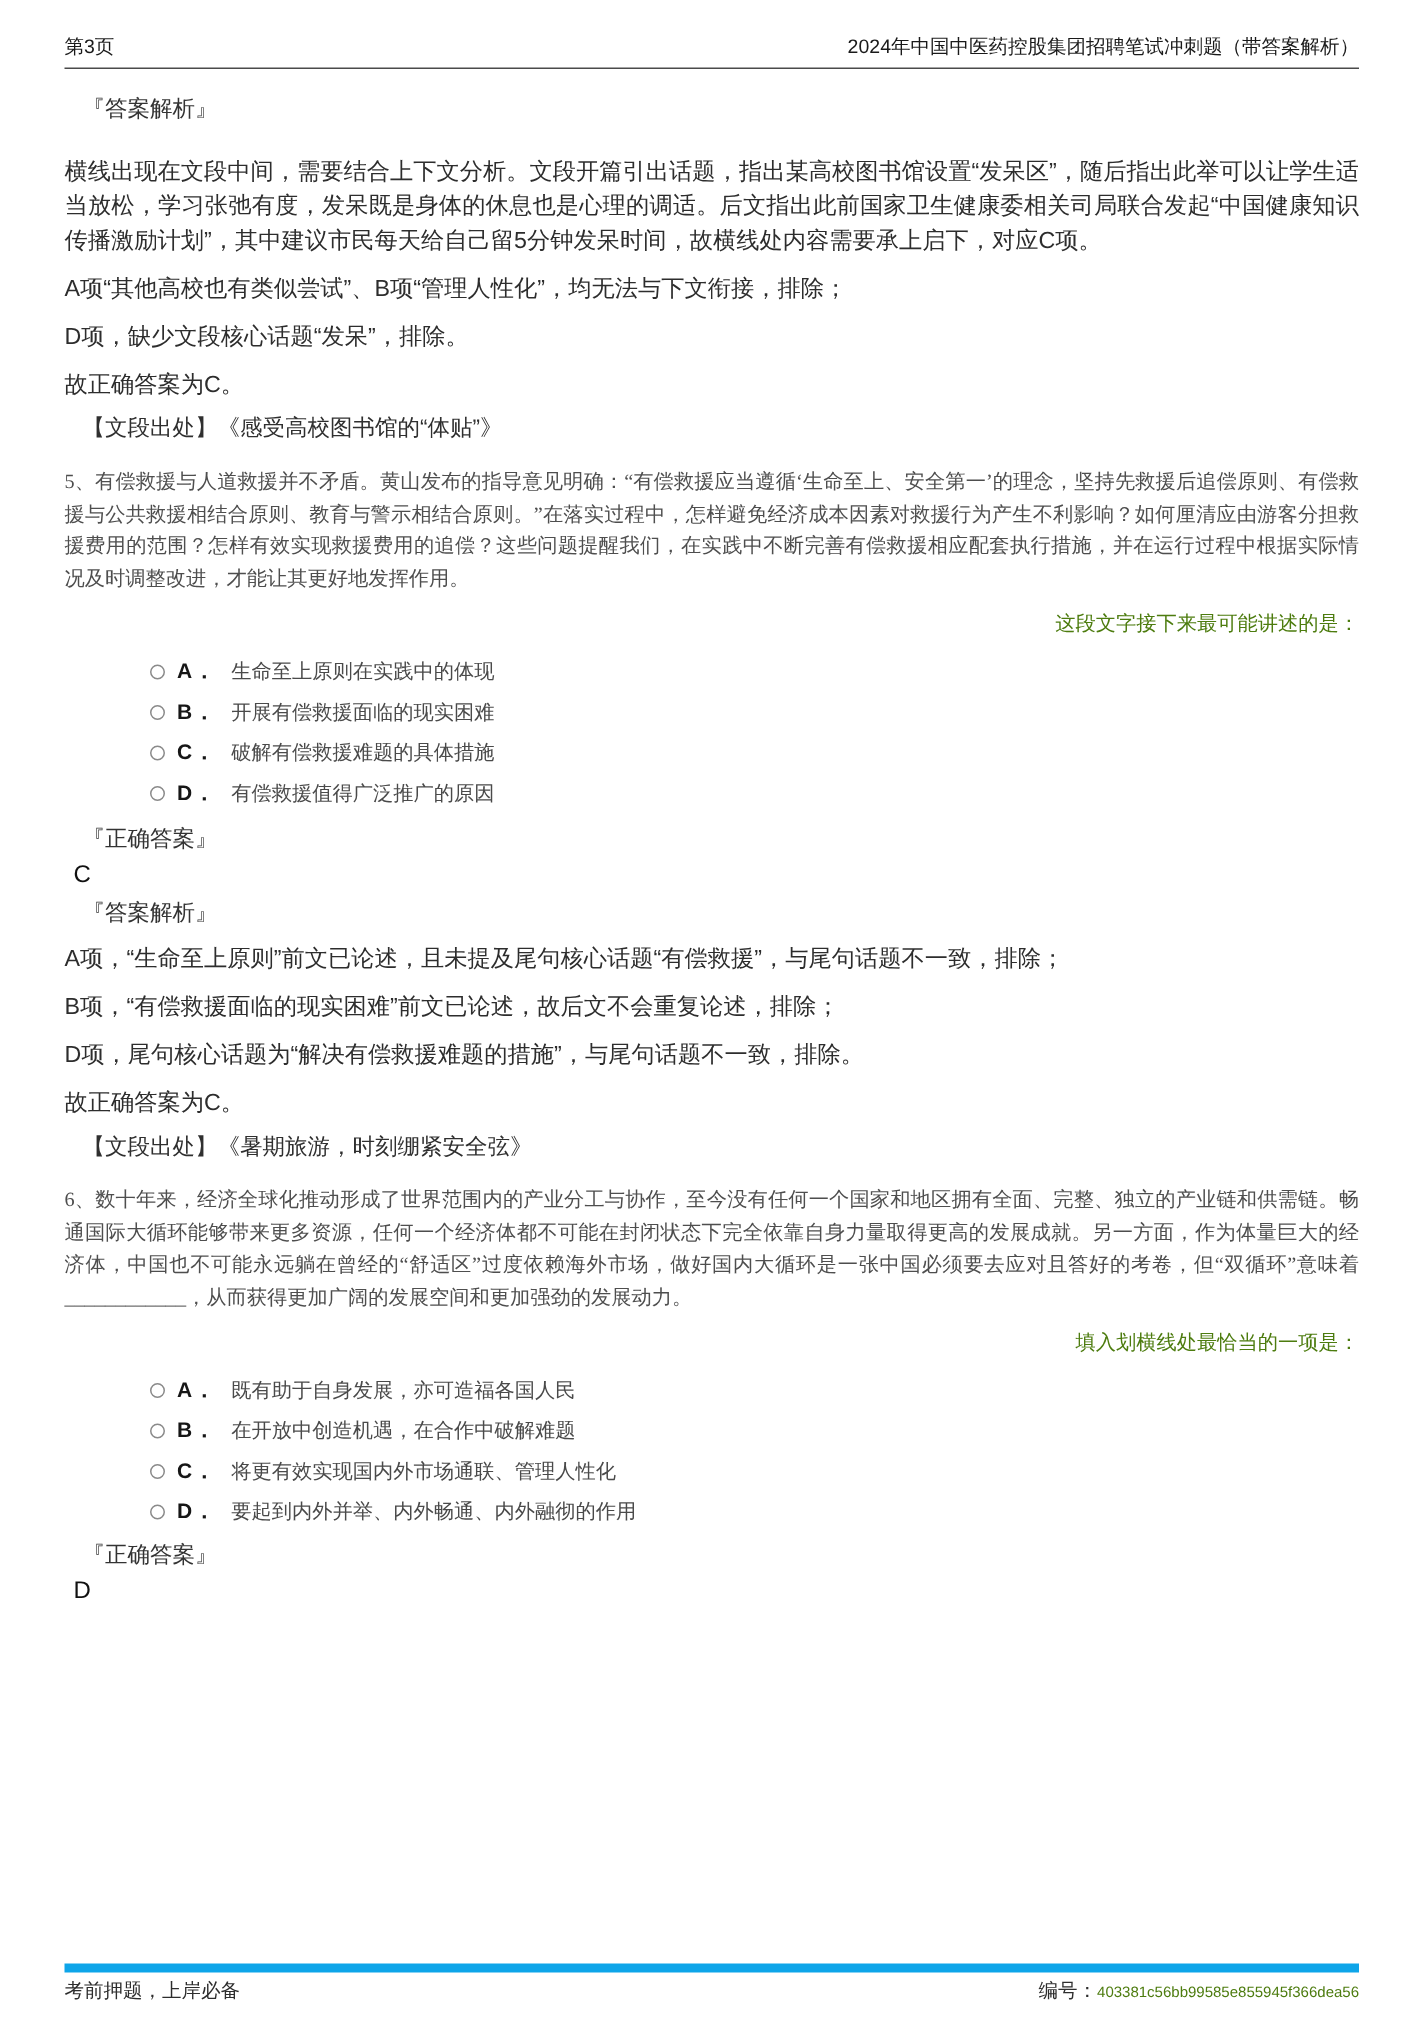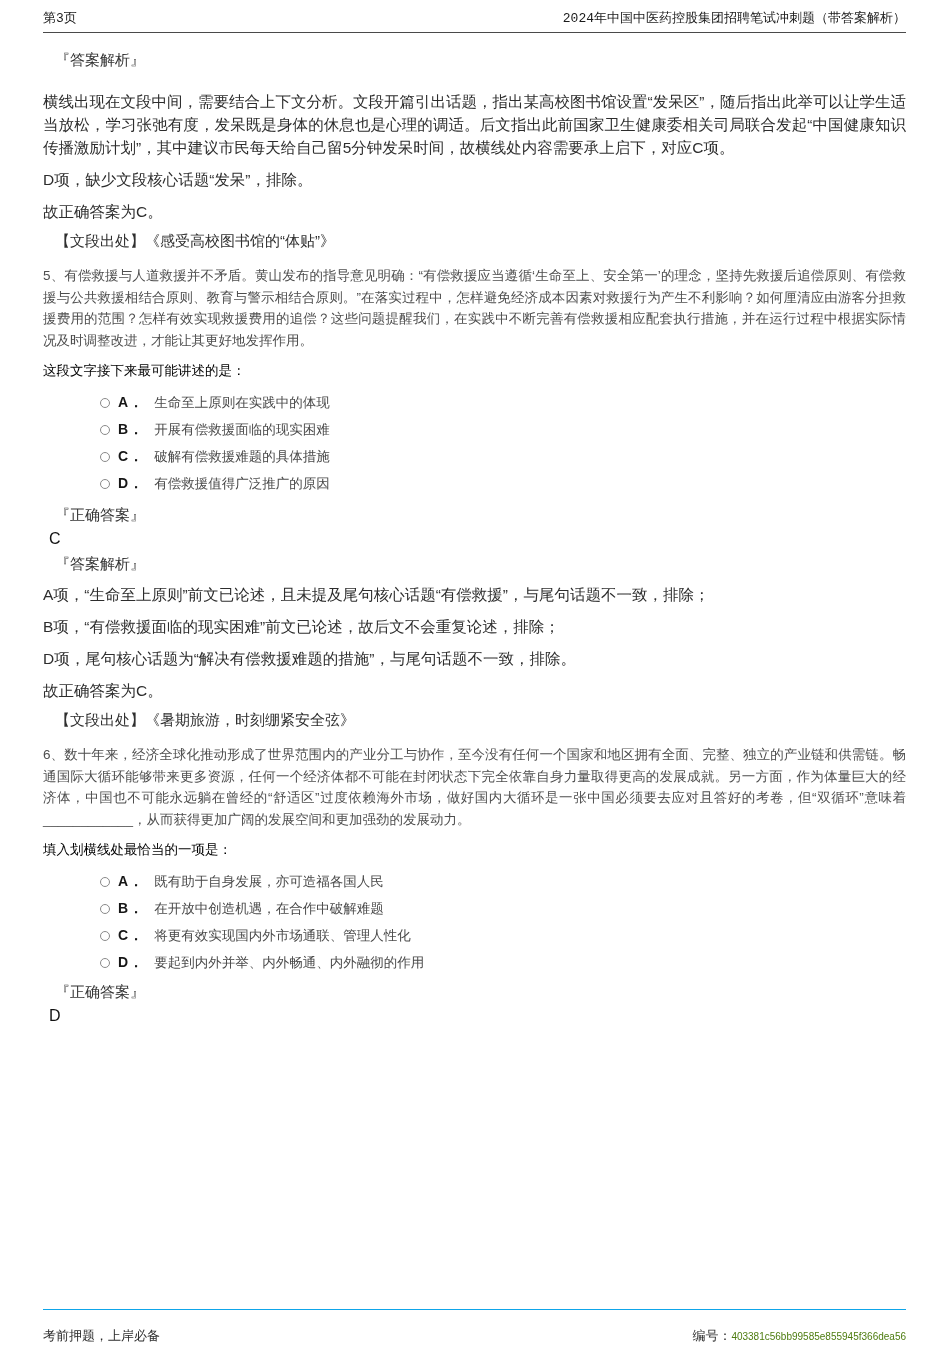--- a/index.html
+++ b/index.html
@@ -3,84 +3,85 @@
 <meta charset="utf-8">
 <style>
   html,body{margin:0;padding:0;background:#ffffff;}
   body{
     width:950px;height:1345px;position:relative;
     font-family:"Liberation Sans","DejaVu Sans",sans-serif;
     color:#2d2d2d;-webkit-font-smoothing:antialiased;
   }
   .page-header{
     margin:0 44px 0 43px;
-    padding:9px 0 5px;
+    padding:22px 0 5px;
     border-bottom:1px solid #4a4a4a;
     display:flex;justify-content:space-between;align-items:flex-end;
-    font-size:13px;color:#1a1a1a;font-family:Liberation Mono, monospace;
+    font-size:13px;color:#1a1a1a;
   }
   .content{margin:0 44px 0 43px;}
   .sec-title{
     font-size:15px;color:#333;margin:17px 0 0 12px;line-height:20px;
   }
   .para{
     font-size:15.5px;color:#2d2d2d;line-height:23px;
     margin:20px 0 0 0;text-align:justify;
   }
   .para.tight{margin-top:9px;}
   .ans-letter{
     font-size:16px;color:#111;margin:4px 0 0 8px;line-height:20px;
     font-family:"Liberation Sans","DejaVu Sans",sans-serif;
   }
   .source{
     font-size:15px;color:#2f2f2f;margin:7px 0 0 12px;line-height:21px;
   }
   .question{
     font-size:13.5px;color:#4e4e4e;line-height:21.5px;
-    margin:14px 0 0 0;text-align:justify;
+    margin:14px 0 0 0;text-align:justify;font-family:Liberation Serif, serif;
   }
   .prompt{
-    font-size:13.5px;color:#000000;margin:10px 0 0 0;line-height:20px;
+    font-size:13.5px;color:#4d7c0f;margin:10px 0 0 0;line-height:20px;text-align:right;
   }
   .options{margin:8px 0 0 0;}
   .opt-row{
     display:flex;align-items:center;height:27px;padding-left:57px;
     cursor:default;
   }
   .radio{
     width:10px;height:10px;border:1.5px solid #8a8a8a;border-radius:50%;
     background:#fff;flex:0 0 auto;margin-right:8px;box-sizing:border-box;
   }
   .opt-letter{
     font-size:14px;font-weight:700;color:#161616;margin-right:10px;
     letter-spacing:1px;
   }
   .opt-text{font-size:13.5px;color:#4a4a4a;}
   .page-footer{
     position:absolute;left:43px;right:44px;top:1309px;
-    border-top:1px solid #0ea5e9;
-    padding-top:17px;
+    border-top:6px solid #0ea5e9;
+    padding-top:3px;
     display:flex;justify-content:space-between;align-items:flex-start;
     font-size:13px;color:#2d2d2d;
   }
   .footer-right{display:flex;align-items:baseline;}
   .code{font-size:10px;color:#4d7c0f;letter-spacing:0;}
 </style>
 </head>
 <body>
 
 <div class="page-header">
   <span>第3页</span>
   <span>2024年中国中医药控股集团招聘笔试冲刺题（带答案解析）</span>
 </div>
 
 <div class="content">
 
   <div class="sec-title">『答案解析』</div>
   <div class="para">横线出现在文段中间，需要结合上下文分析。文段开篇引出话题，指出某高校图书馆设置“发呆区”，随后指出此举可以让学生适当放松，学习张弛有度，发呆既是身体的休息也是心理的调适。后文指出此前国家卫生健康委相关司局联合发起“中国健康知识传播激励计划”，其中建议市民每天给自己留5分钟发呆时间，故横线处内容需要承上启下，对应C项。</div>
+  <div class="para tight">A项“其他高校也有类似尝试”、B项“管理人性化”，均无法与下文衔接，排除；</div>
   <div class="para tight">D项，缺少文段核心话题“发呆”，排除。</div>
   <div class="para tight">故正确答案为C。</div>
   <div class="source">【文段出处】《感受高校图书馆的“体贴”》</div>
 
   <div class="question">5、有偿救援与人道救援并不矛盾。黄山发布的指导意见明确：“有偿救援应当遵循‘生命至上、安全第一’的理念，坚持先救援后追偿原则、有偿救援与公共救援相结合原则、教育与警示相结合原则。”在落实过程中，怎样避免经济成本因素对救援行为产生不利影响？如何厘清应由游客分担救援费用的范围？怎样有效实现救援费用的追偿？这些问题提醒我们，在实践中不断完善有偿救援相应配套执行措施，并在运行过程中根据实际情况及时调整改进，才能让其更好地发挥作用。</div>
   <div class="prompt">这段文字接下来最可能讲述的是：</div>
 
   <div class="options">
     <div class="opt-row">
       <span class="radio"></span>

